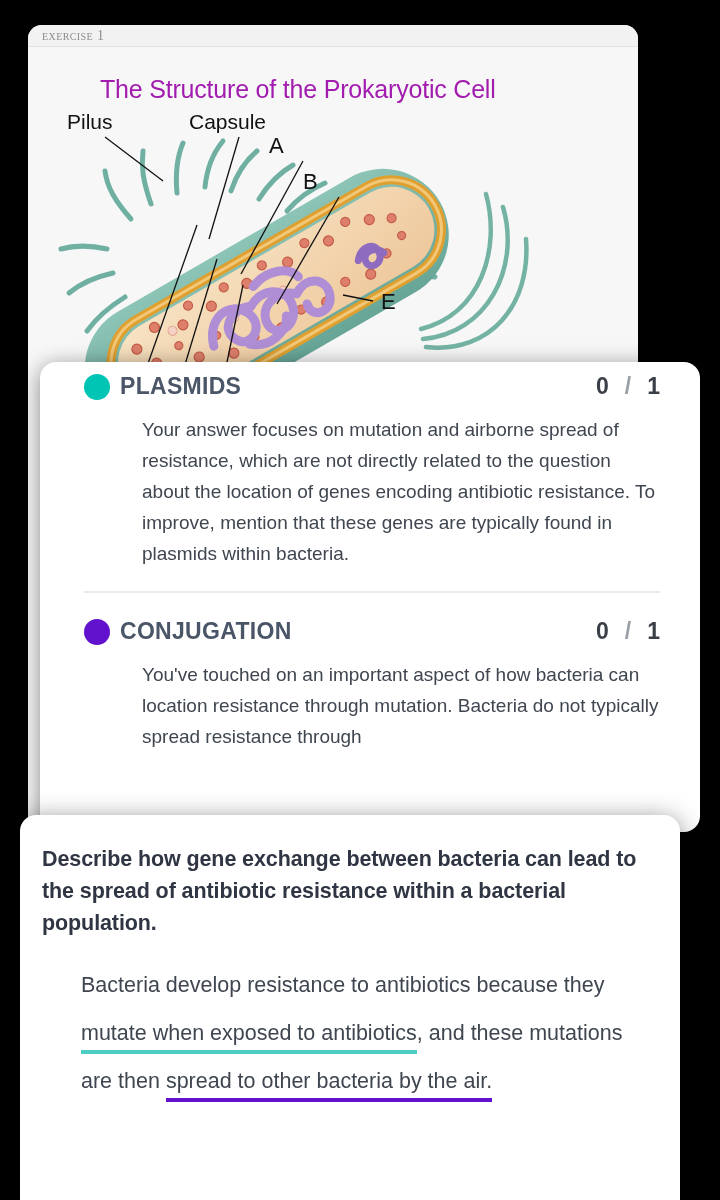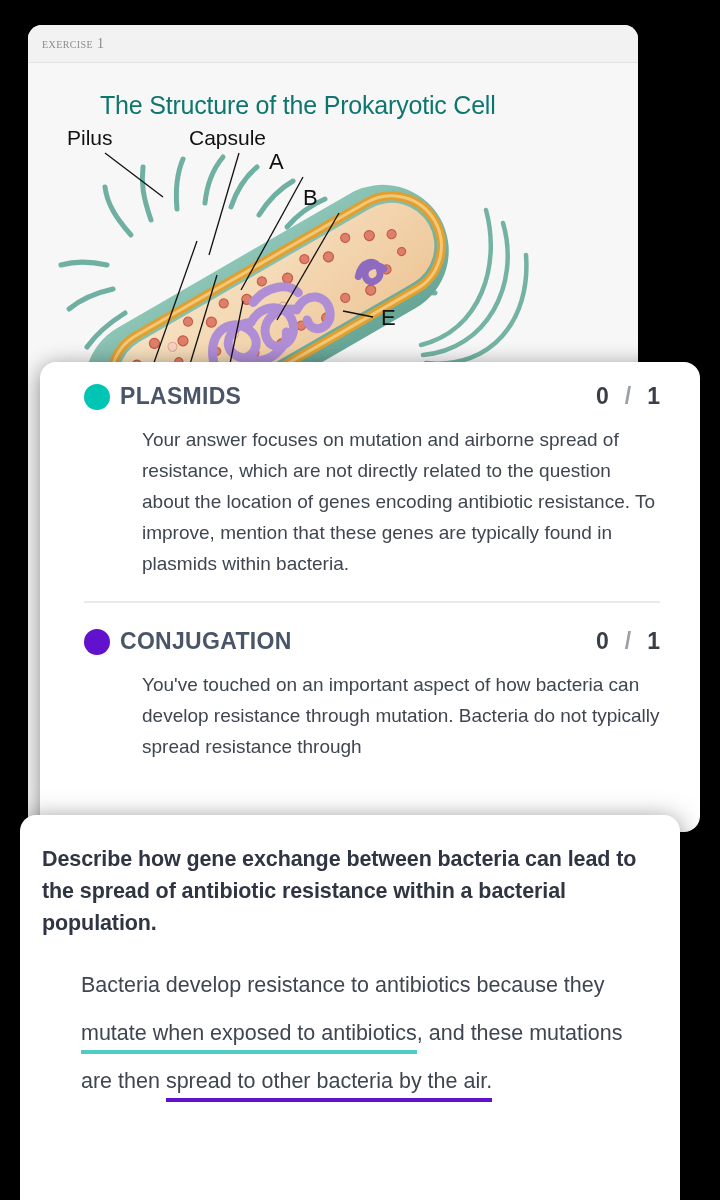--- a/index.html
+++ b/index.html
@@ -25,21 +25,21 @@
     left: 28px;
     top: 25px;
     width: 610px;
     height: 1135px;
     background: #f7f7f7;
     border-radius: 14px;
     overflow: hidden;
     box-shadow: 0 2px 12px rgba(0,0,0,0.35);
   }
   .exercise-header {
-    height: 38px;
+    height: 22px;
     background: #f2f2f2;
     border-bottom: 1px solid #e3e3e3;
     display: flex;
     align-items: center;
     padding-left: 14px;
   }
   .exercise-label {
     font-size: 14px;
     color: #8c8c8c;
     font-variant: small-caps;
@@ -48,21 +48,21 @@
     font-family: "Liberation Serif", serif;
   }
   .exercise-body {
     position: relative;
     background: #f7f7f7;
     height: 100%;
     padding-top: 28px;
   }
   .diagram-title {
     font-size: 25px;
-    color: #0f766e;
+    color: #a21caf;
     text-align: left;
     padding-left: 72px;
     font-family: "Liberation Sans", sans-serif;
     letter-spacing: -0.2px;
   }
 
   
   .diagram-wrap {
     position: absolute;
     left: 3px;
@@ -87,21 +87,21 @@
   .feedback-card {
     position: absolute;
     left: 40px;
     top: 362px;
     width: 660px;
     height: 470px;
     background: #ffffff;
     border-radius: 16px;
     box-shadow: 0 4px 22px rgba(0,0,0,0.45);
     overflow: hidden;
-    padding: 14px 22px 0 22px;
+    padding: 4px 22px 0 22px;
   }
   .fb-item { position: relative; }
   .fb-head {
     display: flex;
     align-items: center;
     padding-left: 58px;
     position: relative;
     height: 40px;
   }
   .fb-dot {
@@ -337,21 +337,21 @@
     <div class="fb-item">
       <div class="fb-head">
         <span class="fb-dot" style="background: rgb(98, 17, 204);"></span>
         <span class="fb-title">CONJUGATION</span>
         <span class="fb-score">
           <span>0</span>
           <span class="slash">/</span>
           <span>1</span>
         </span>
       </div>
-      <div class="fb-body">You've touched on an important aspect of how bacteria can develop resistance through mutation. Bacteria do not typically spread resistance through</div>
+      <div class="fb-body">You've touched on an important aspect of how bacteria can location resistance through mutation. Bacteria do not typically spread resistance through</div>
     </div>
   </div>
 
   <div class="answer-card">
     <div class="question-text">Describe how gene exchange between bacteria can lead to the spread of antibiotic resistance within a bacterial population.</div>
     <div class="answer-text" id="answer-body"><span>Bacteria develop resistance to antibiotics because they </span><span class="u-teal">mutate when exposed to antibiotics</span><span>, and these mutations are then </span><span class="u-purple">spread to other bacteria by the air.</span></div>
   </div>
 
 </div>
 

